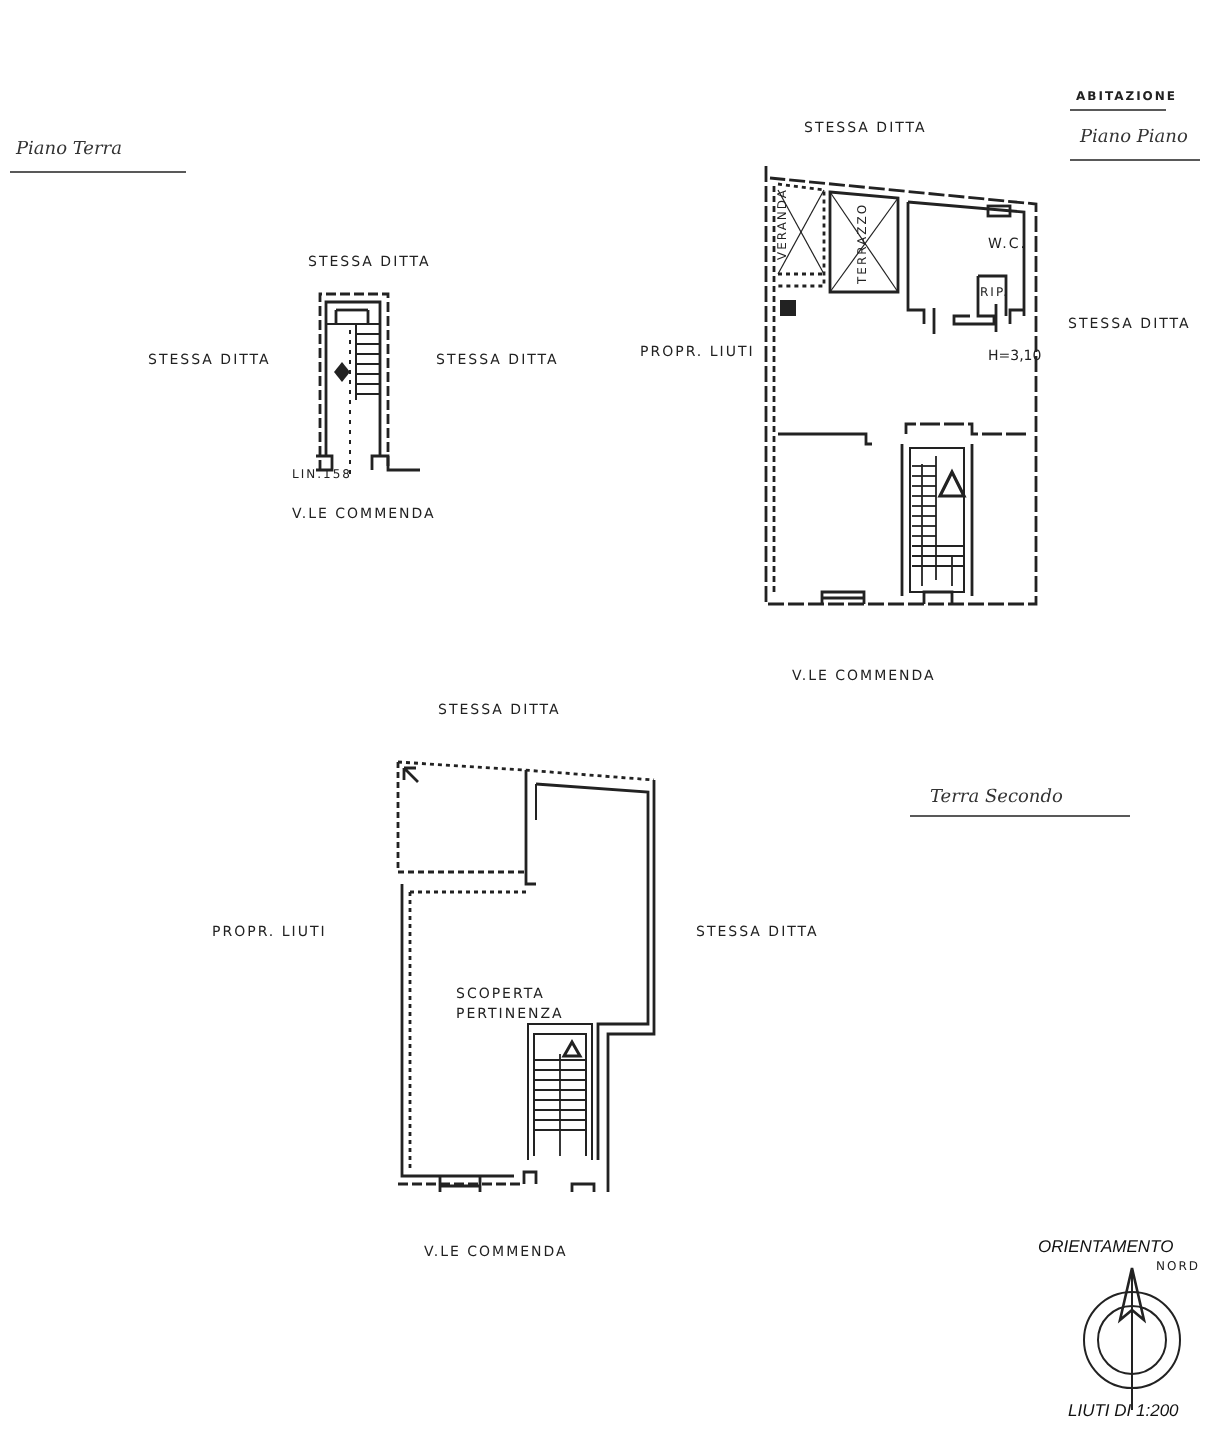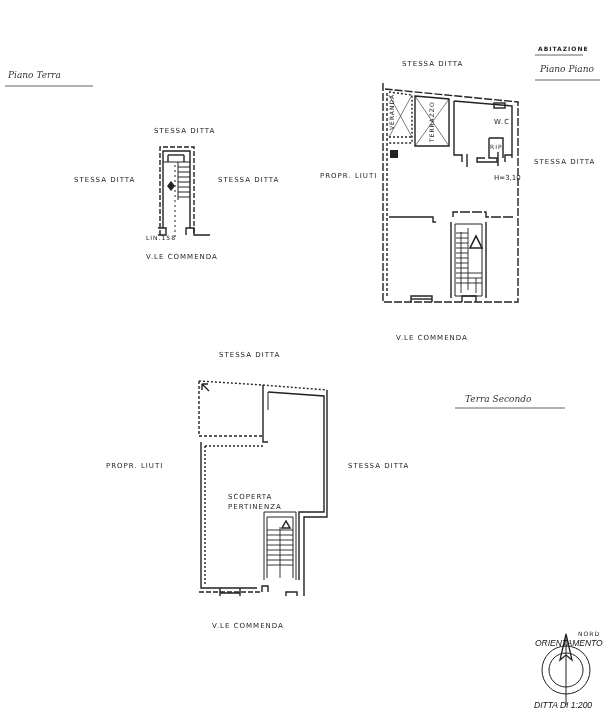--- a/index.html
+++ b/index.html
@@ -171,15 +171,15 @@
 <div class="lbl" style="left:470px; top:174px; letter-spacing:0;padding-left:24px;">H=3,10</div>
 <div class="lbl" style="left:396px; top:334px;">V.LE COMMENDA</div>
 
 <div class="lbl" style="left:219px; top:351px;">STESSA DITTA</div>
 <div class="lbl" style="left:106px; top:462px;">PROPR. LIUTI</div>
 <div class="lbl" style="left:348px; top:462px;">STESSA DITTA</div>
 <div class="lbl" style="left:228px; top:463px;margin-top:40px;">PERTINENZA</div>
 <div class="lbl" style="left:228px; top:477px;margin-top:16px;">SCOPERTA</div>
 <div class="lbl" style="left:212px; top:622px;">V.LE COMMENDA</div>
 
-<div class="compass-label" style="left:519px; top:638px;margin-left:16px;">ORIENTAMENTO</div>
+<div class="compass-label" style="left:519px; top:618px;">ORIENTAMENTO</div>
 <div class="lbl lbl-sm" style="left:578px; top:630px;">NORD</div>
-<div class="compass-label" style="left:534px; top:700px;">DITTA DI 1:200</div>
+<div class="compass-label" style="left:534px; top:700px;">LIUTI DI 1:200</div>
 
 </body></html>

